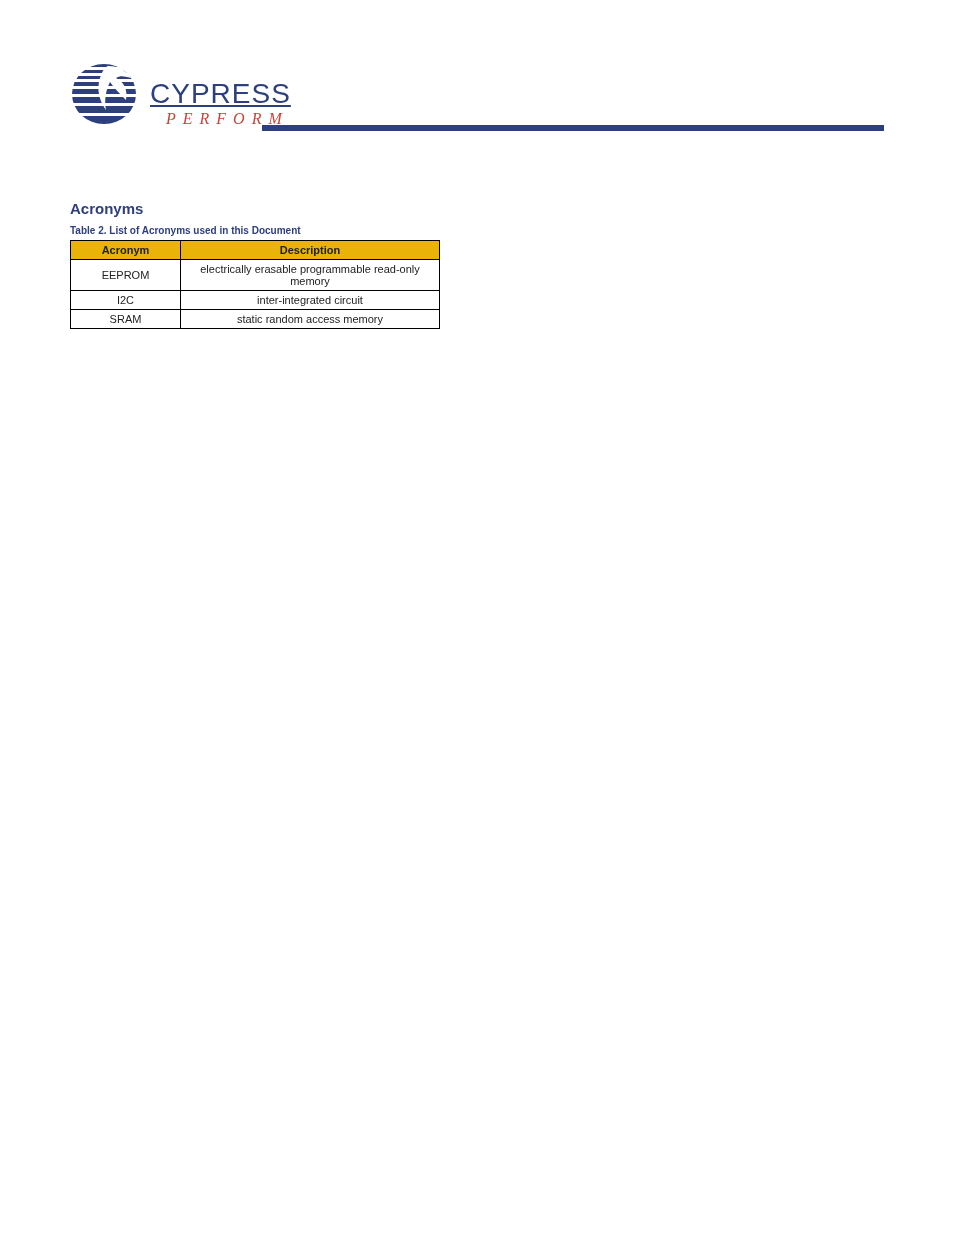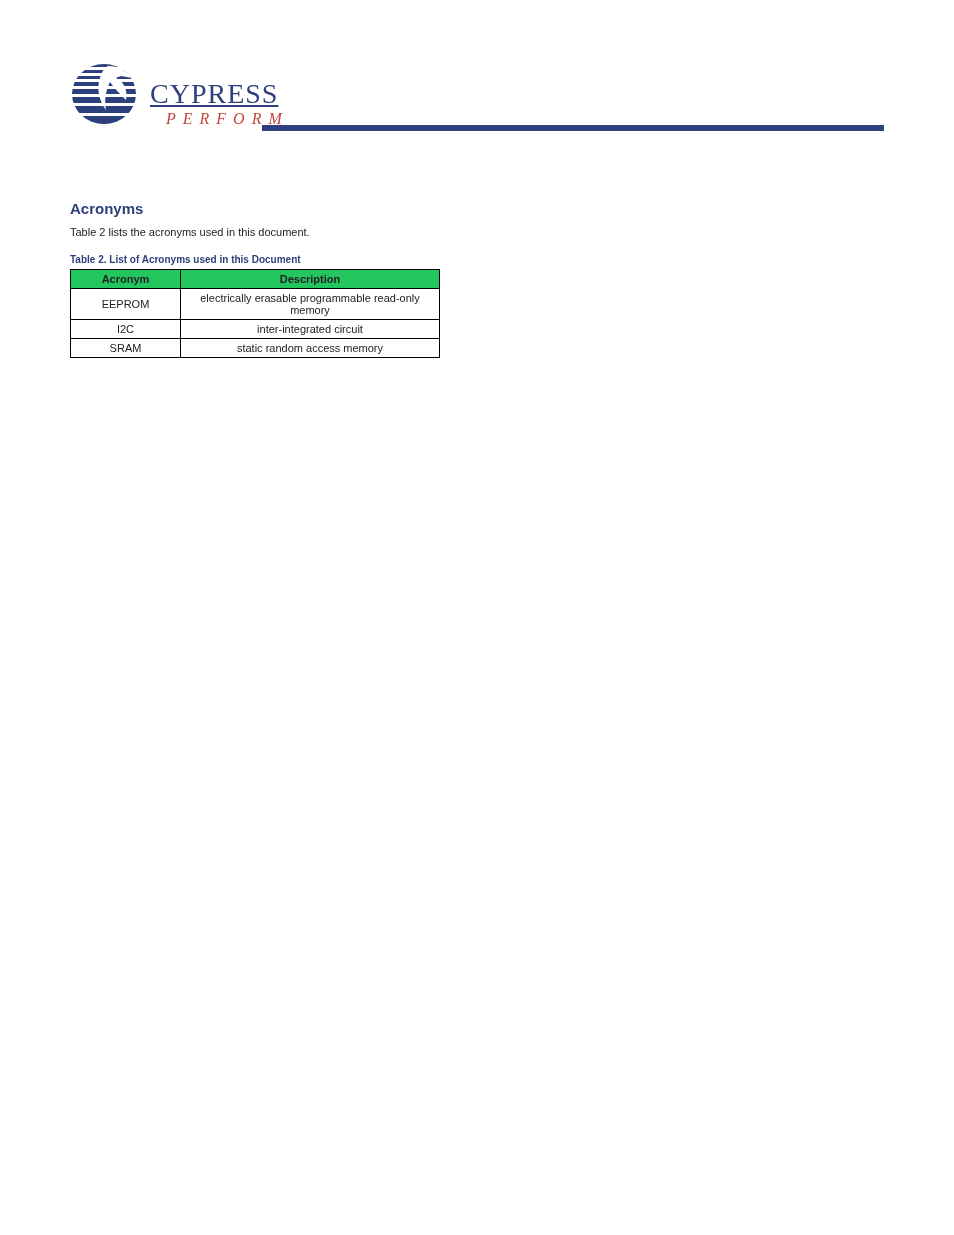--- a/index.html
+++ b/index.html
@@ -1,34 +1,34 @@
 <!DOCTYPE html>
 <html><head>
 <meta charset="utf-8">
 <style>
   * { box-sizing: border-box; margin: 0; padding: 0; }
   html, body { width: 954px; height: 1235px; background: #fff; font-family: Arial, Helvetica, sans-serif; color: #222; }
   .page { position: relative; width: 954px; height: 1235px; padding: 60px 70px 40px 70px; }
 
   
   .logo-block { position: relative; width: 200px; height: 80px; }
-  .logo-text-main { font-family: Liberation Serif, serif; font-size: 28px; letter-spacing: 1px; color: #2d3f7c; text-decoration: underline; font-weight: 500; position: absolute; left: 80px; top: 18px; }
+  .logo-text-main { font-family: Liberation Sans, sans-serif; font-size: 28px; letter-spacing: 1px; color: #2d3f7c; text-decoration: underline; font-weight: 500; position: absolute; left: 80px; top: 18px; }
   .logo-text-sub { font-family: "Times New Roman", serif; font-size: 16px; letter-spacing: 7px; font-style: italic; color: #c0463b; position: absolute; left: 96px; top: 50px; }
   .logo-globe { position: absolute; left: 0; top: 0; width: 80px; height: 68px; }
   .header-rule { position: absolute; left: 262px; right: 70px; top: 125px; height: 6px; background: #2d3f7c; }
 
   
   .content { margin-top: 60px; }
   .section-title { font-size: 15px; font-weight: bold; color: #2d3f7c; margin-bottom: 8px; }
   .section-body { font-size: 11px; line-height: 1.35; color: #222; margin-bottom: 14px; }
 
   .table-caption { font-size: 10px; font-weight: bold; color: #2d3f7c; margin-bottom: 4px; }
   table.data { border-collapse: collapse; width: 370px; }
   table.data th, table.data td { border: 1px solid #000; font-size: 11px; padding: 3px 8px; text-align: center; }
-  table.data th { background: #22c55e; font-weight: bold; text-align: center; }
+  table.data th { background: #eab308; font-weight: bold; text-align: center; }
   table.data td.c0 { text-align: center; width: 110px; margin-left: 36px; }
 
   
   .footer { position: absolute; left: 70px; right: 70px; bottom: 20px; display: flex; justify-content: space-between; align-items: center; font-size: 10px; color: #444; }
 </style>
 </head>
 <body>
 
 <div class="page">
 
@@ -57,21 +57,20 @@
       </g>
       <ellipse cx="34" cy="34" rx="32" ry="30" fill="none" stroke="#2d3f7c" stroke-width="0"></ellipse>
     </svg>
     <div class="logo-text-main">CYPRESS</div>
     <div class="logo-text-sub">PERFORM</div>
   </div>
   <div class="header-rule"></div>
 
   <div class="content">
     <div class="section-title">Acronyms</div>
-    <div class="section-body">Table 2 lists the acronyms used in this document.</div>
 
     <div class="table-caption">Table 2.  List of Acronyms used in this Document</div>
     <table class="data">
       <thead>
         <tr>
           <th>Acronym</th>
           <th>Description</th>
         </tr>
       </thead>
       <tbody>

